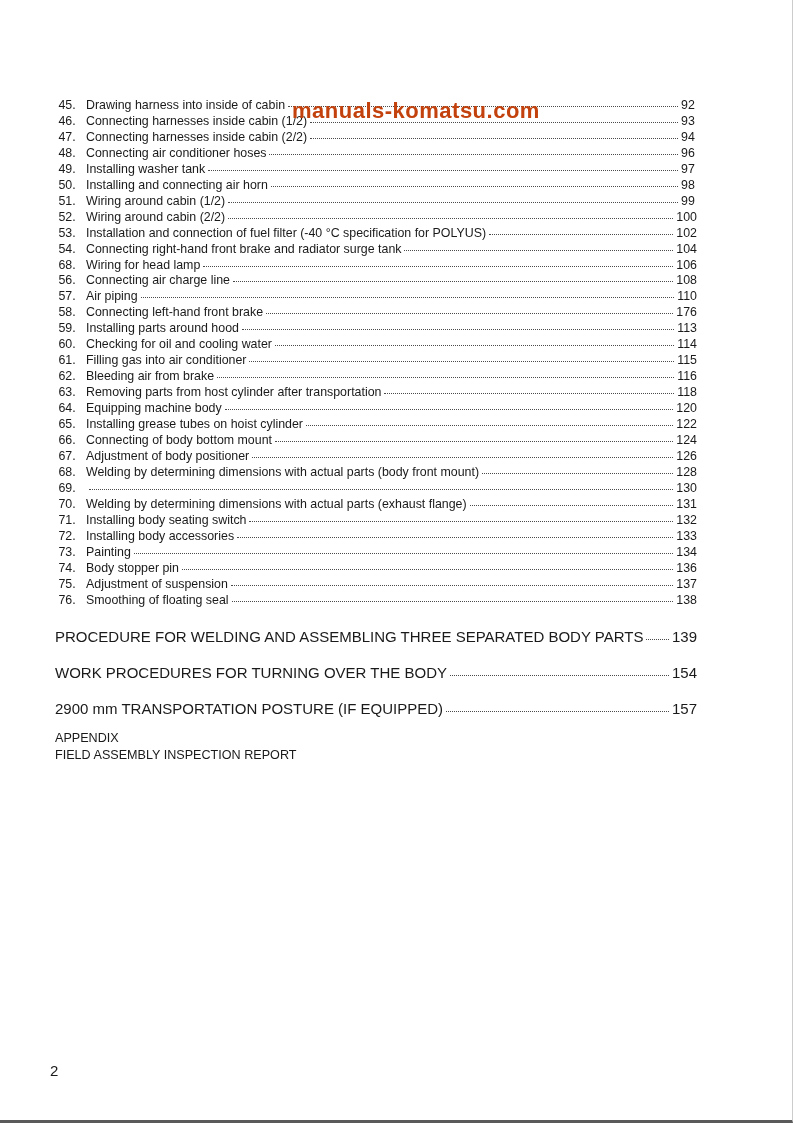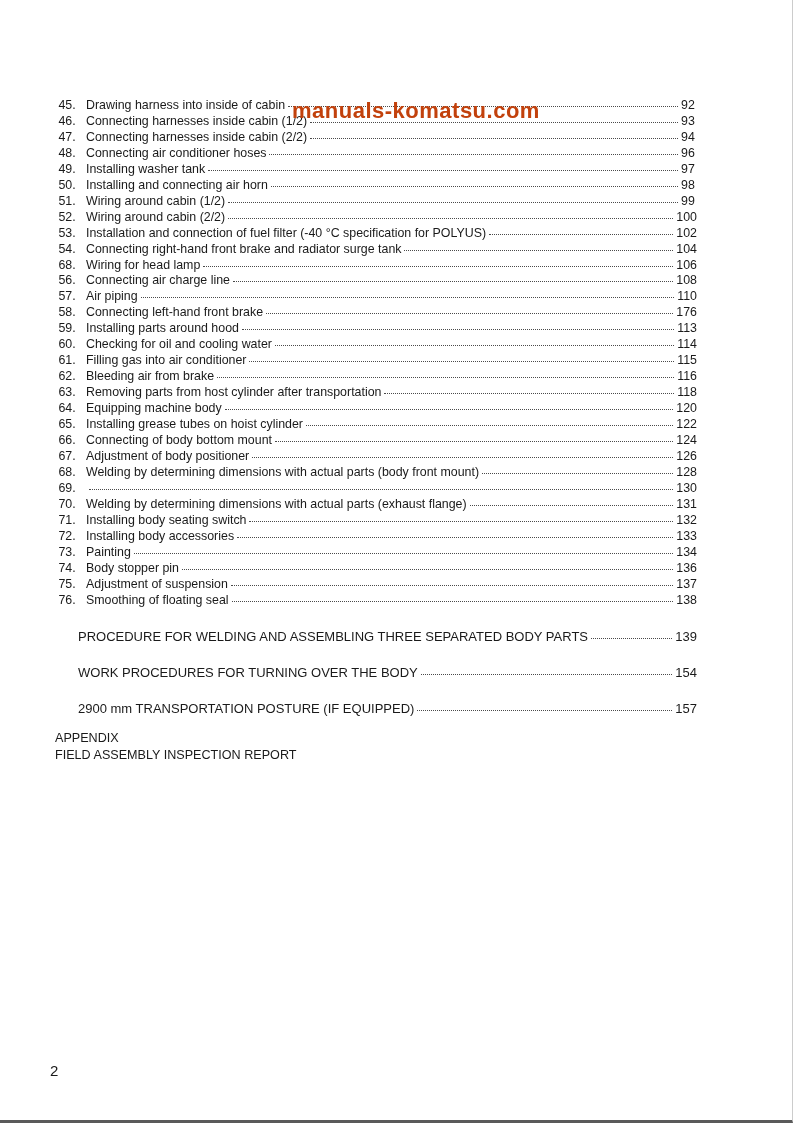--- a/index.html
+++ b/index.html
@@ -44,23 +44,22 @@
     margin: 0 3px;
   }
   .toc-row .pg {
     flex: none;
     text-align: left;
     min-width: 16px;
   }
   .sections { margin-top: 14px; }
   .section-row {
     margin-top: 20px;
-    font-size: 13px;
+    font-size: 15px;
     line-height: 16px;
-    margin-left: 23px;
   }
   .appendix {
     margin-top: 13px;
     font-size: 12.6px;
     line-height: 17px;
   }
   .watermark {
     position: absolute;
     left: 292px;
     top: 98px;

